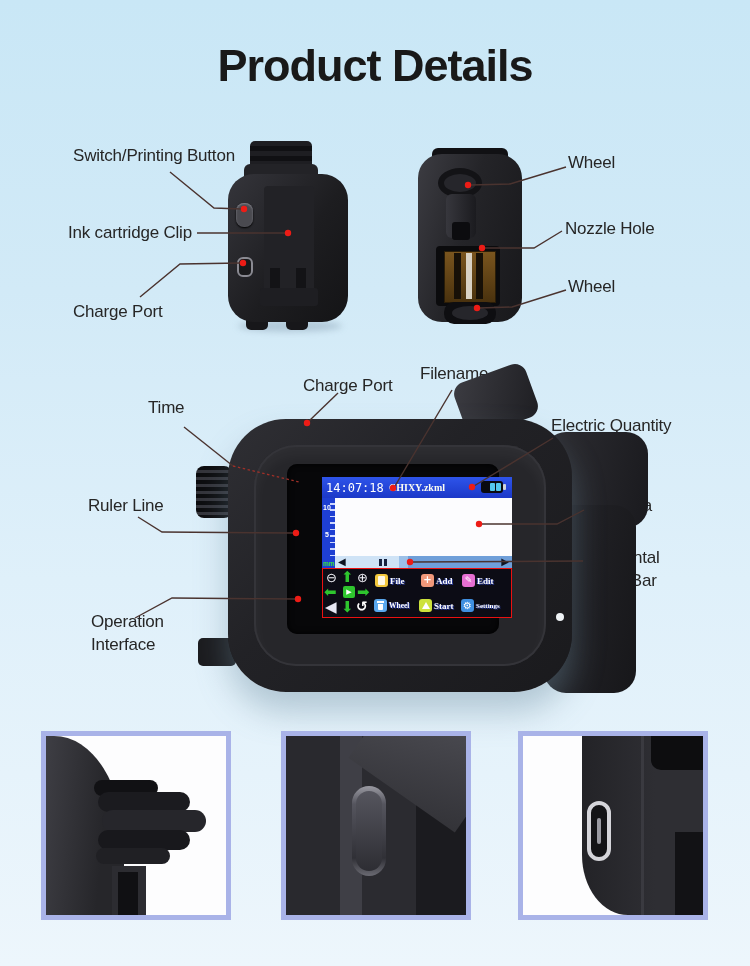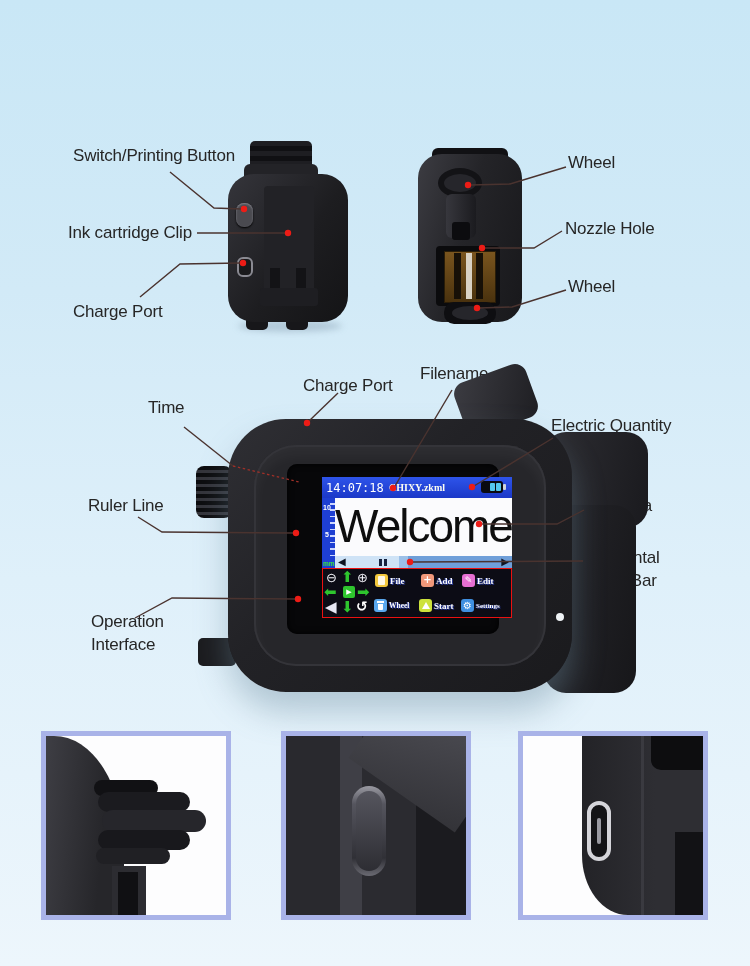--- a/index.html
+++ b/index.html
@@ -45,20 +45,21 @@
   .ml{font-family:"Liberation Serif",serif;font-weight:bold;color:#fff;
     text-shadow:1px 1px 0 #23348f, -1px 0 0 #23348f;white-space:nowrap;}
   
   .sq{position:absolute;width:180px;height:179px;border:5px solid #a9b3e8;background:#fdfdfe;overflow:hidden;}
 </style>
 </head>
 <body>
 
 <div id="canvas">
 
+  <div id="title">Product Details</div>
 
   <div class="lbl" style="left:73px;top:146px;">Switch/Printing Button</div>
   <div class="lbl" style="left:68px;top:223px;">Ink cartridge Clip</div>
   <div class="lbl" style="left:73px;top:302px;">Charge Port</div>
 
   <div>
     <div class="abs" style="left:250px;top:141px;width:62px;height:32px;border-radius:5px;background:repeating-linear-gradient(180deg,#1e1e22 0 5px,#101013 5px 10px);"></div>
     <div class="abs" style="left:244px;top:164px;width:74px;height:24px;border-radius:6px;background:#232327;"></div>
     <div class="abs" style="left:238px;top:320px;width:104px;height:12px;border-radius:50%;background:rgba(120,145,165,.38);filter:blur(3px);"></div>
     <div class="abs" style="left:246px;top:314px;width:22px;height:16px;background:#17171a;border-radius:0 0 5px 5px;"></div>
@@ -125,23 +126,20 @@
           <span id="battcap"></span>
         </span>
       </div>
       <div id="ruler" style="height:70px;">
         <div id="rticks"></div>
         <span class="rnum" style="top:6px;">10</span>
         <span class="rnum" style="top:33px;left:3px;">5</span>
       </div>
       <div class="abs" style="left:0;top:79px;width:13px;height:12px;background:#1e3fd2;">
         <span id="runit">mm</span>
-      </div>
-      <div id="textarea">
-        <div id="welcome">Welcome</div>
       </div>
       <div id="hscroll">
         <span class="sarr" style="left:3px;">◀</span>
         <span class="pbar" style="left:44px;"></span>
         <span class="pbar" style="left:49px;"></span>
         <span class="sarr" style="right:3px;">▶</span>
       </div>
       <div id="oparea">
         <span class="nav wico" style="left:3px;top:2px;">⊖</span>
         <span class="nav garr" style="left:18px;top:1px;">⬆</span>

